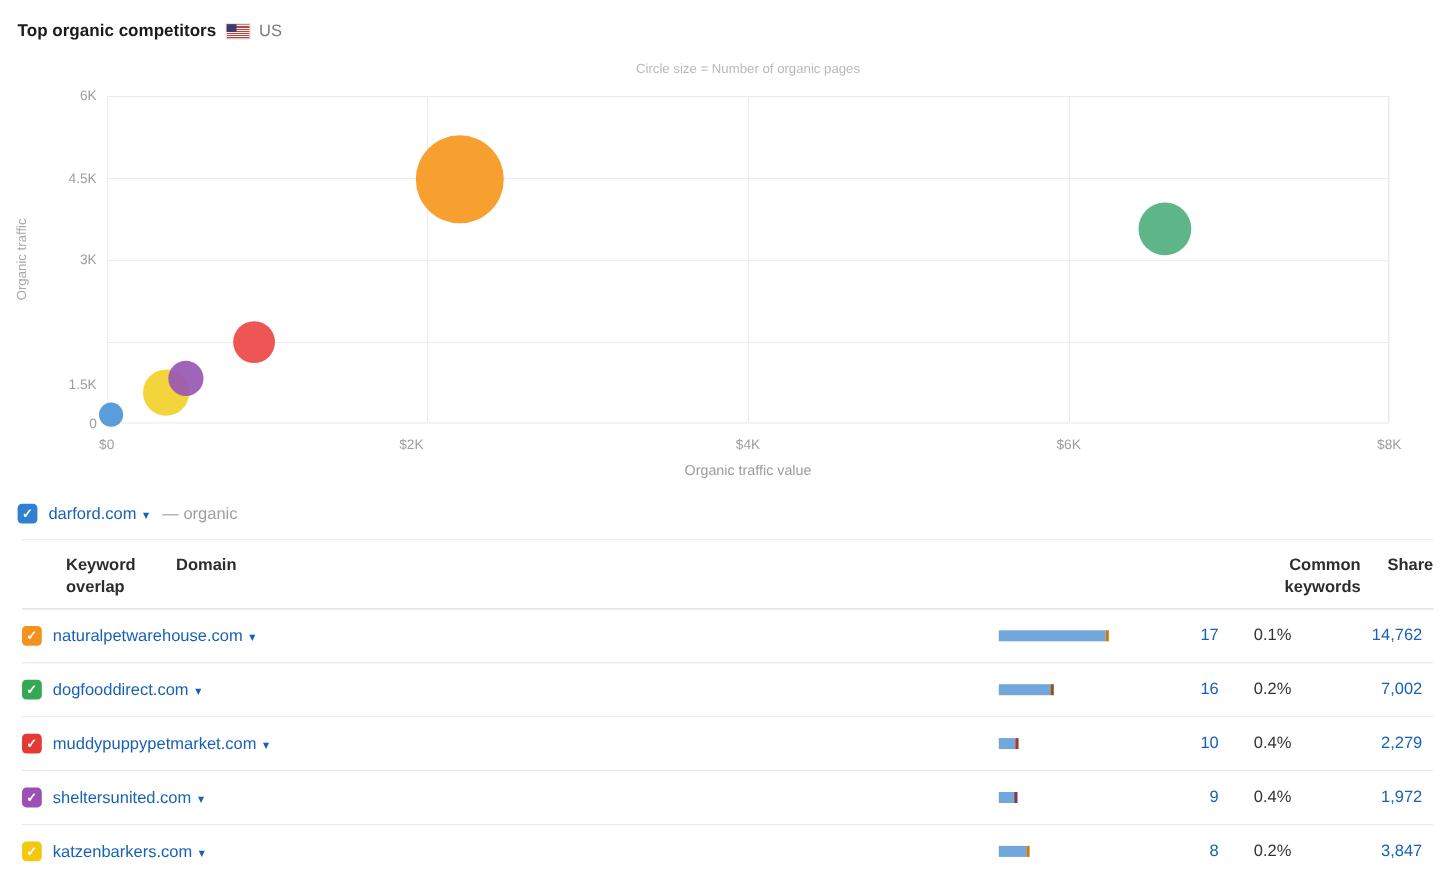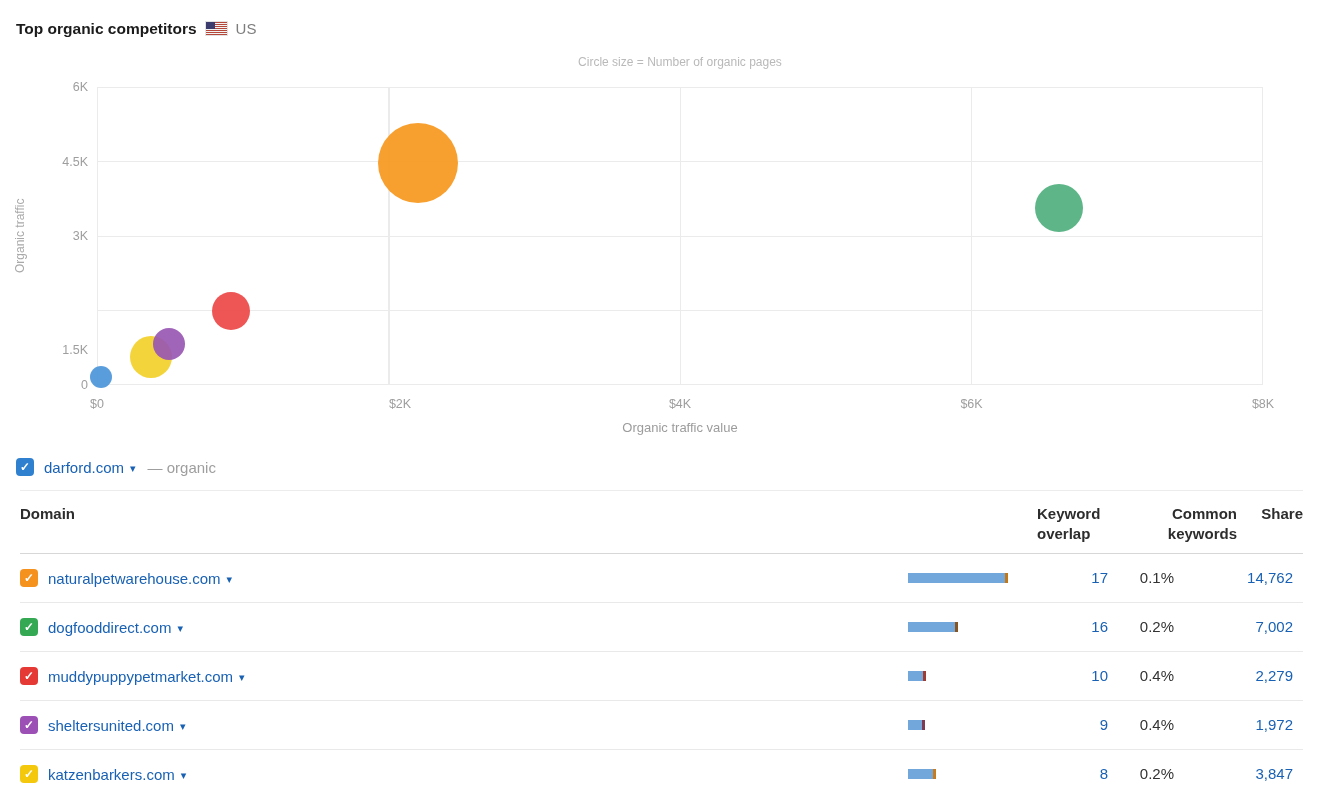--- a/index.html
+++ b/index.html
@@ -86,43 +86,43 @@
     </div>
   <div id="yticks">
       <span class="ytick" style="top: 334px;">0</span>
       <span class="ytick" style="top: 273px; margin-top: 26px;">1.5K</span>
       <span class="ytick" style="top: 185px;">3K</span>
       <span class="ytick" style="top: 110.5px;">4.5K</span>
       <span class="ytick" style="top: 36px; padding-left: 42px;">6K</span>
     </div>
   <div id="xticks">
       <span class="xtick" style="left: 97px; top: 353px;">$0</span>
-      <span class="xtick" style="left: 400px; top: 353px;">$2K</span>
+      <span class="xtick" style="left: 374px; top: 353px;">$2K</span>
       <span class="xtick" style="left: 680px; top: 353px;">$4K</span>
       <span class="xtick" style="left: 971.5px; top: 353px;">$6K</span>
       <span class="xtick" style="left: 1263px; top: 353px;">$8K</span>
     </div>
   <div class="x-title">Organic traffic value</div>
 </div>
 
 <div class="legend">
   <span class="cb" id="legend-cb" style="background: rgb(47, 128, 206);">
       <span class="tickmark">✓</span>
     </span>
   <a class="dlink">darford.com</a>
   <span class="caret">▾</span>
   <span class="target-note">— organic</span>
 </div>
 
 <div class="table">
   <div class="thead">
-    <div class="th c-domain">Domain</div>
     <div class="th c-overlap">
         <div class="th-inner">Keyword overlap</div>
       </div>
+    <div class="th c-domain">Domain</div>
     <div class="th c-common">Common keywords</div>
     <div class="th c-share">Share</div>
   </div>
   <div id="tbody">
       <div class="trow">
     <div class="c-domain">
       <span class="cb" style="background: rgb(245, 146, 30);">
             <span class="tickmark">✓</span>
           </span>
       <a class="dlink">naturalpetwarehouse.com</a>

